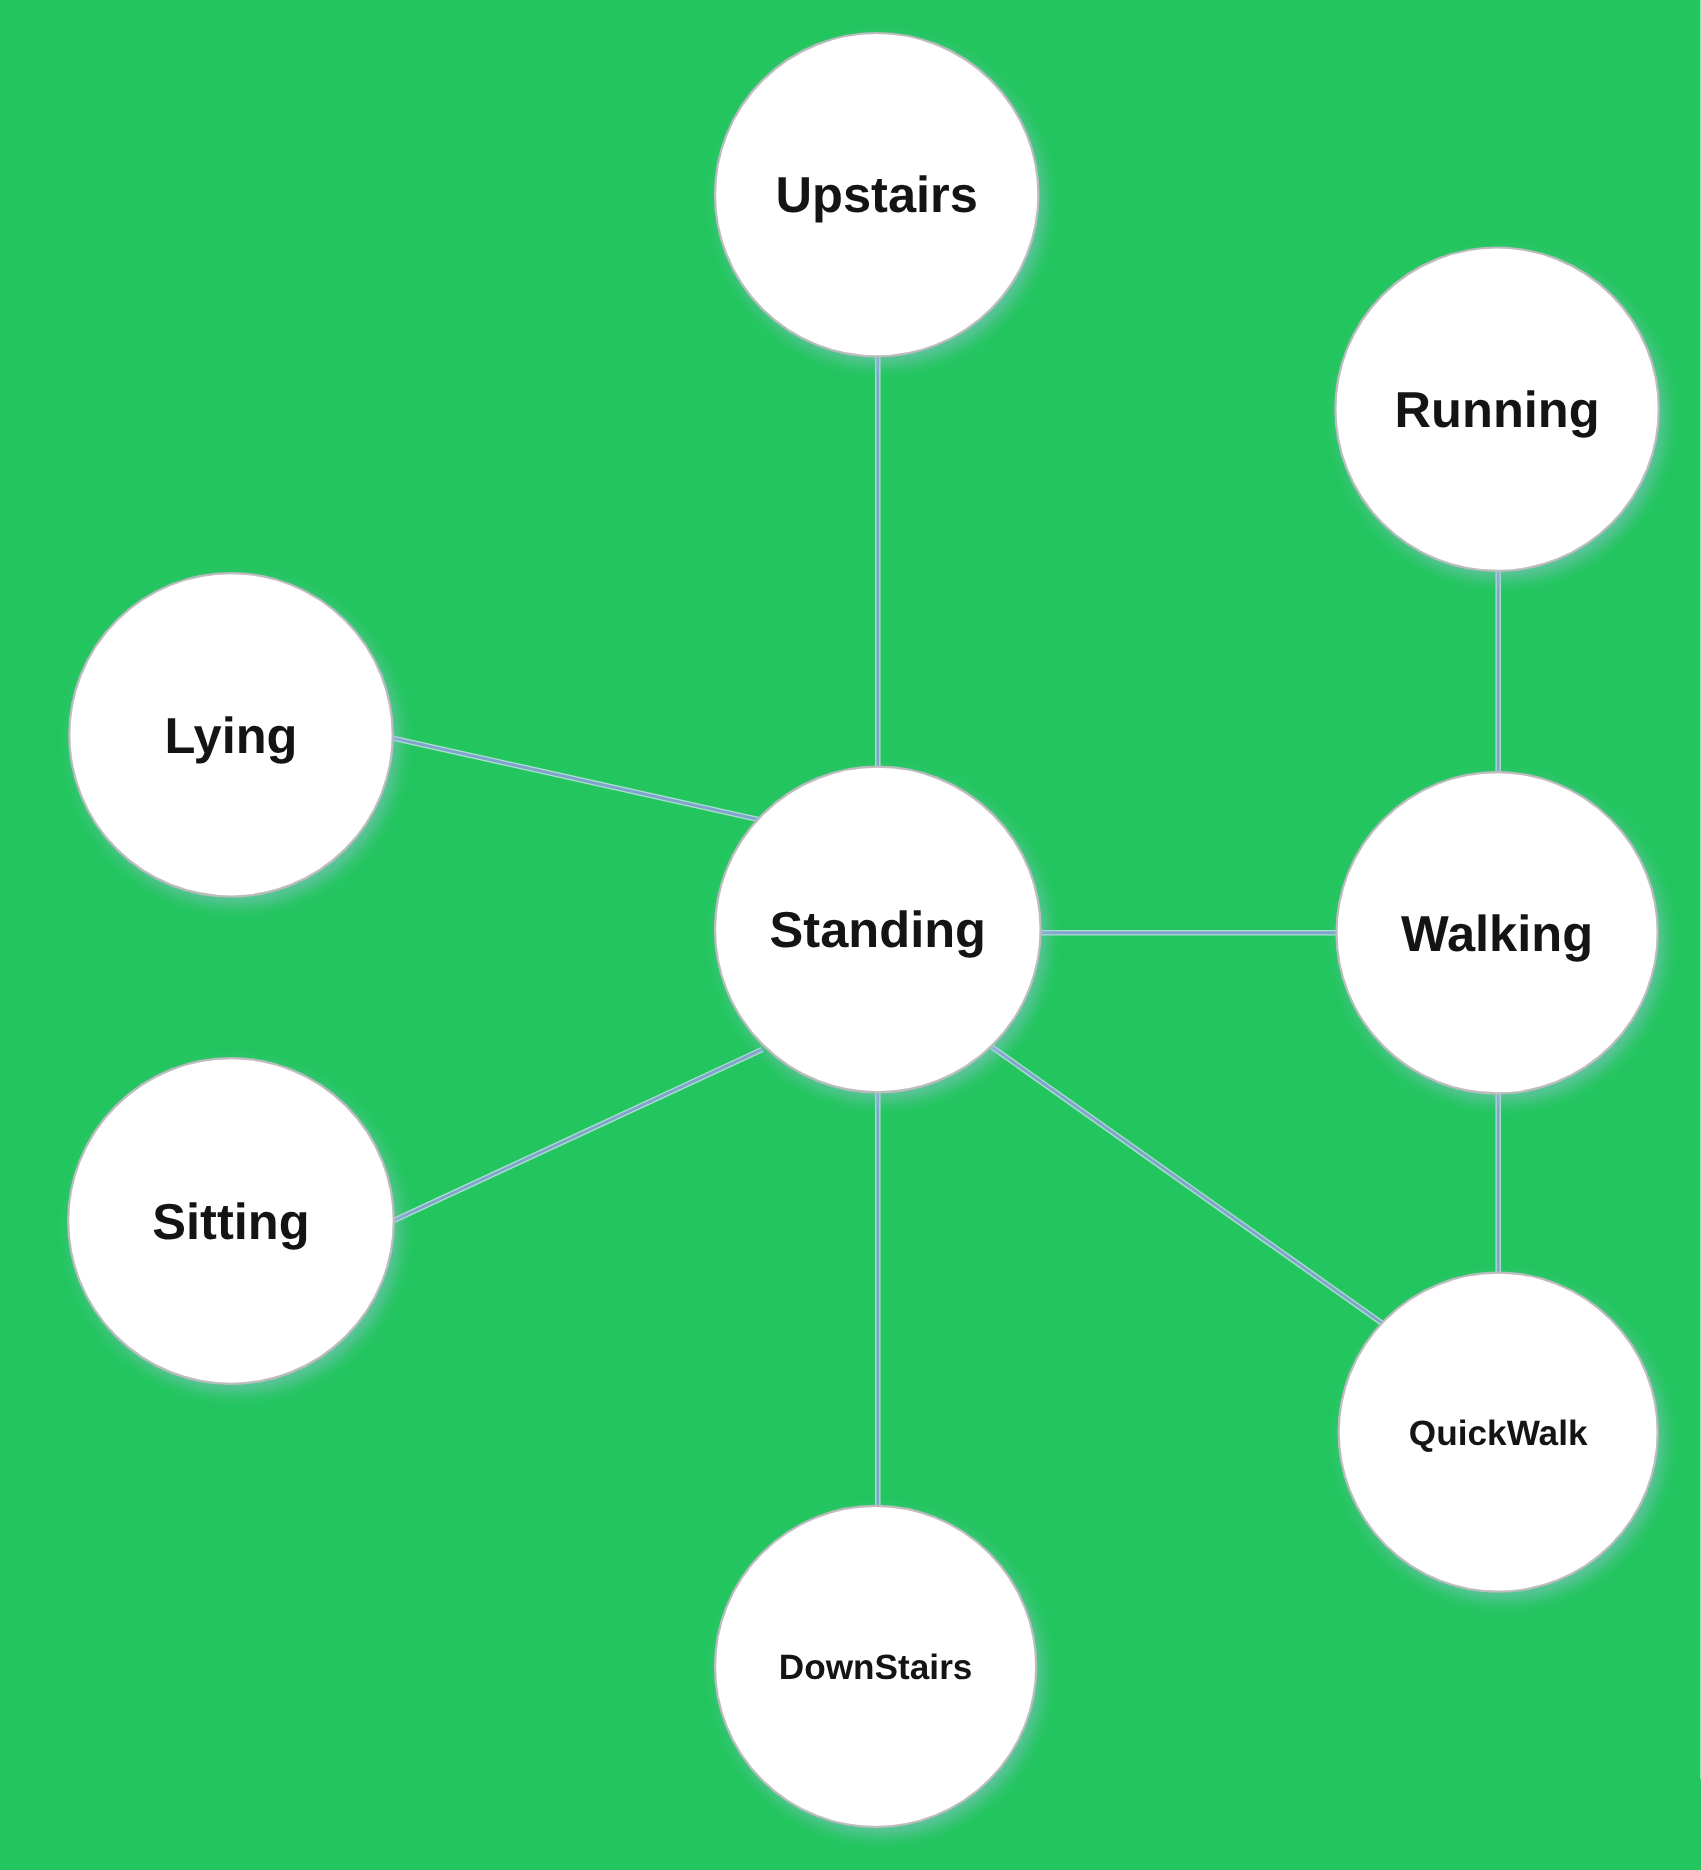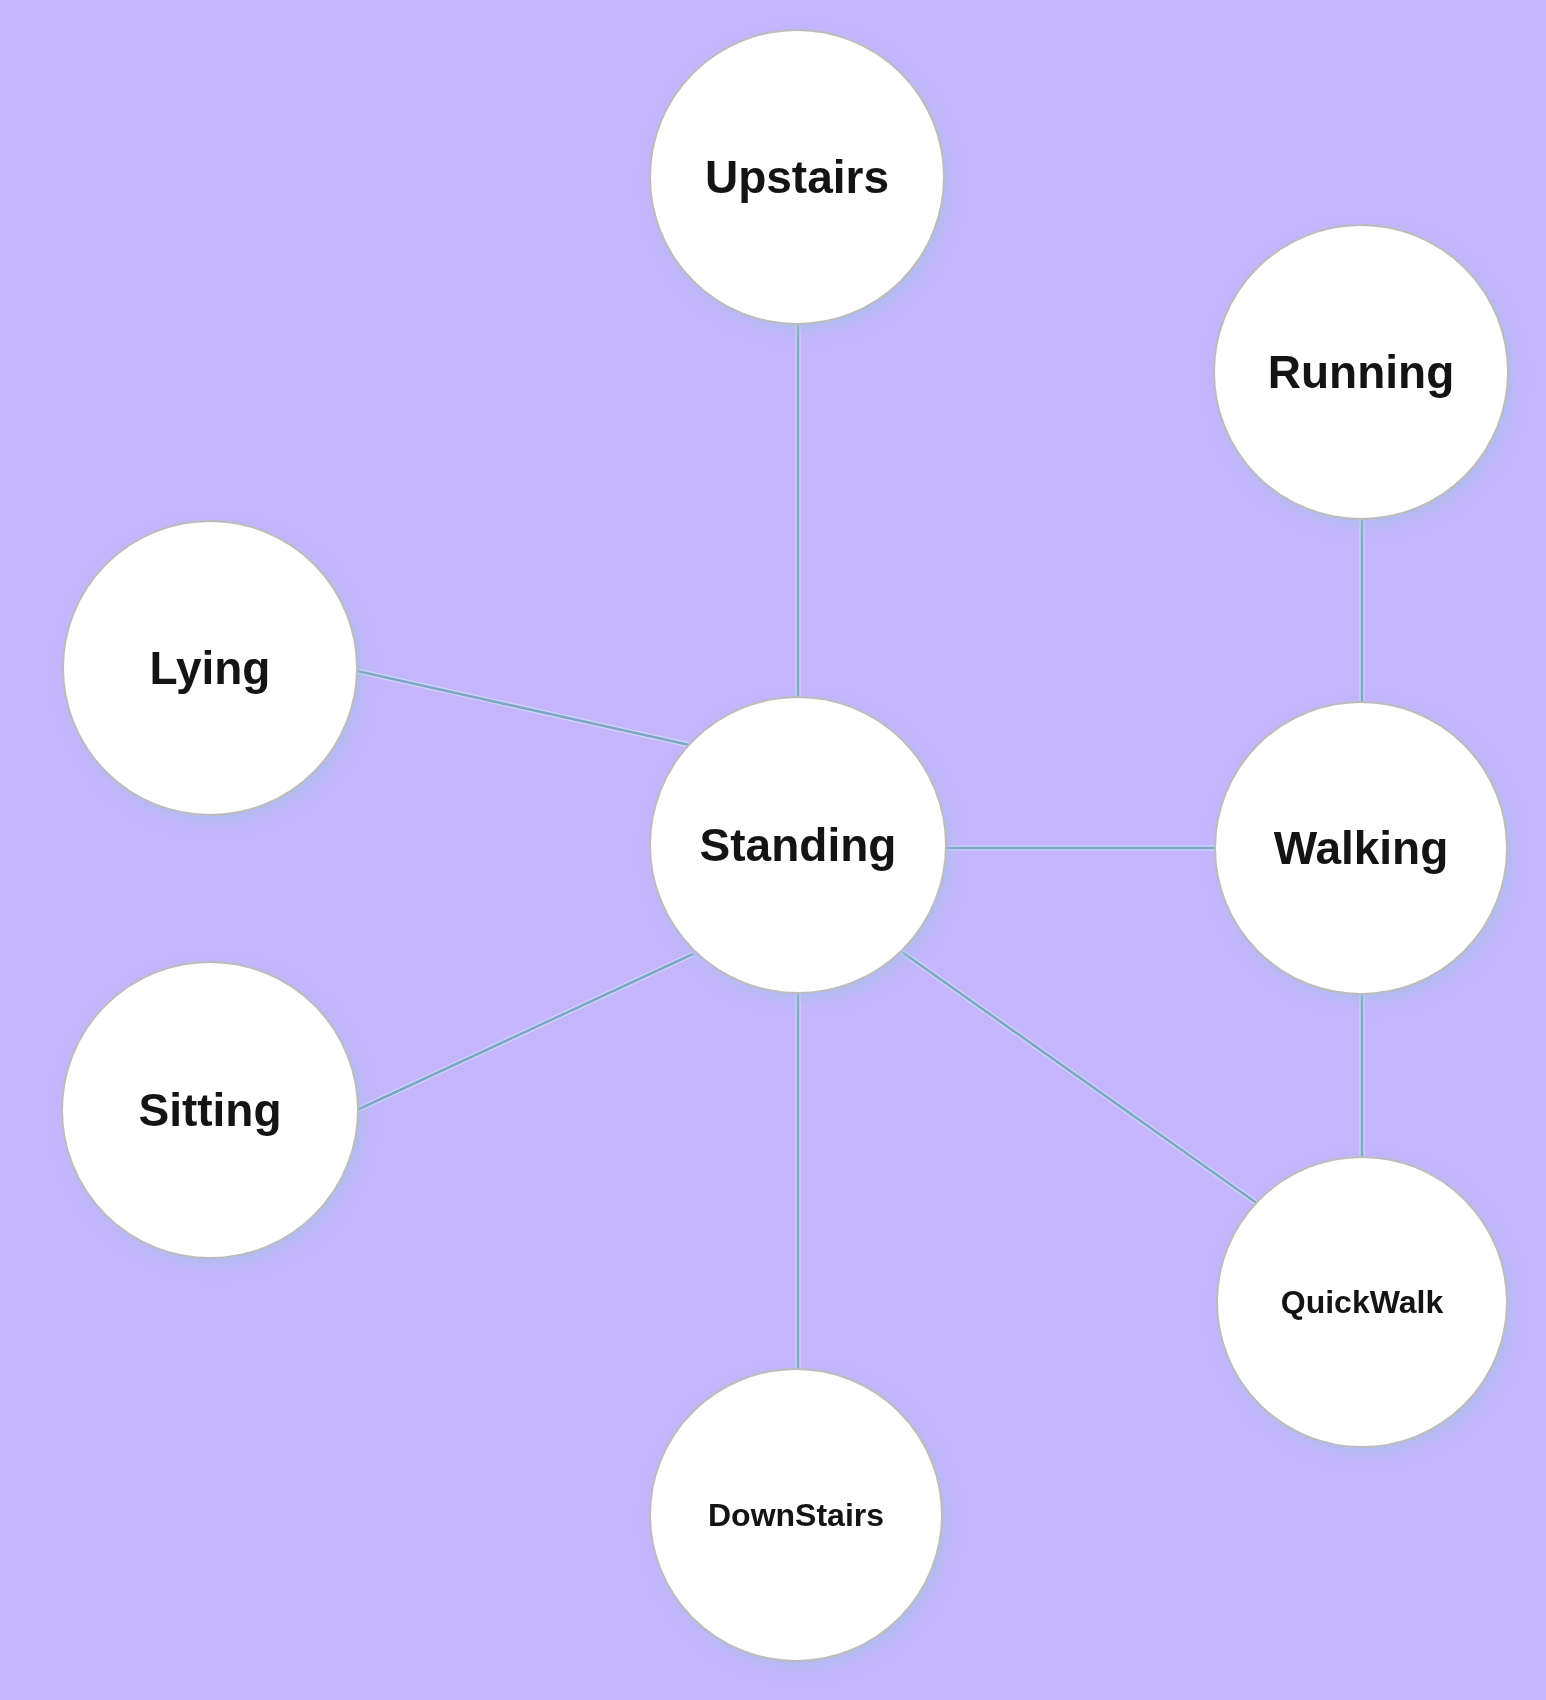--- a/index.html
+++ b/index.html
@@ -5,21 +5,21 @@
   html, body {
     margin: 0;
     padding: 0;
     background: #ffffff;
     font-family: "Liberation Sans", sans-serif;
   }
   .stage {
     position: relative;
     width: 1546px;
     height: 1700px;
-    background: #c4b5fd;
+    background: #22c55e;
     overflow: hidden;
   }
   svg text {
     font-family: "Liberation Sans", sans-serif;
     font-weight: bold;
   }
 </style>
 </head>
 <body>
 

